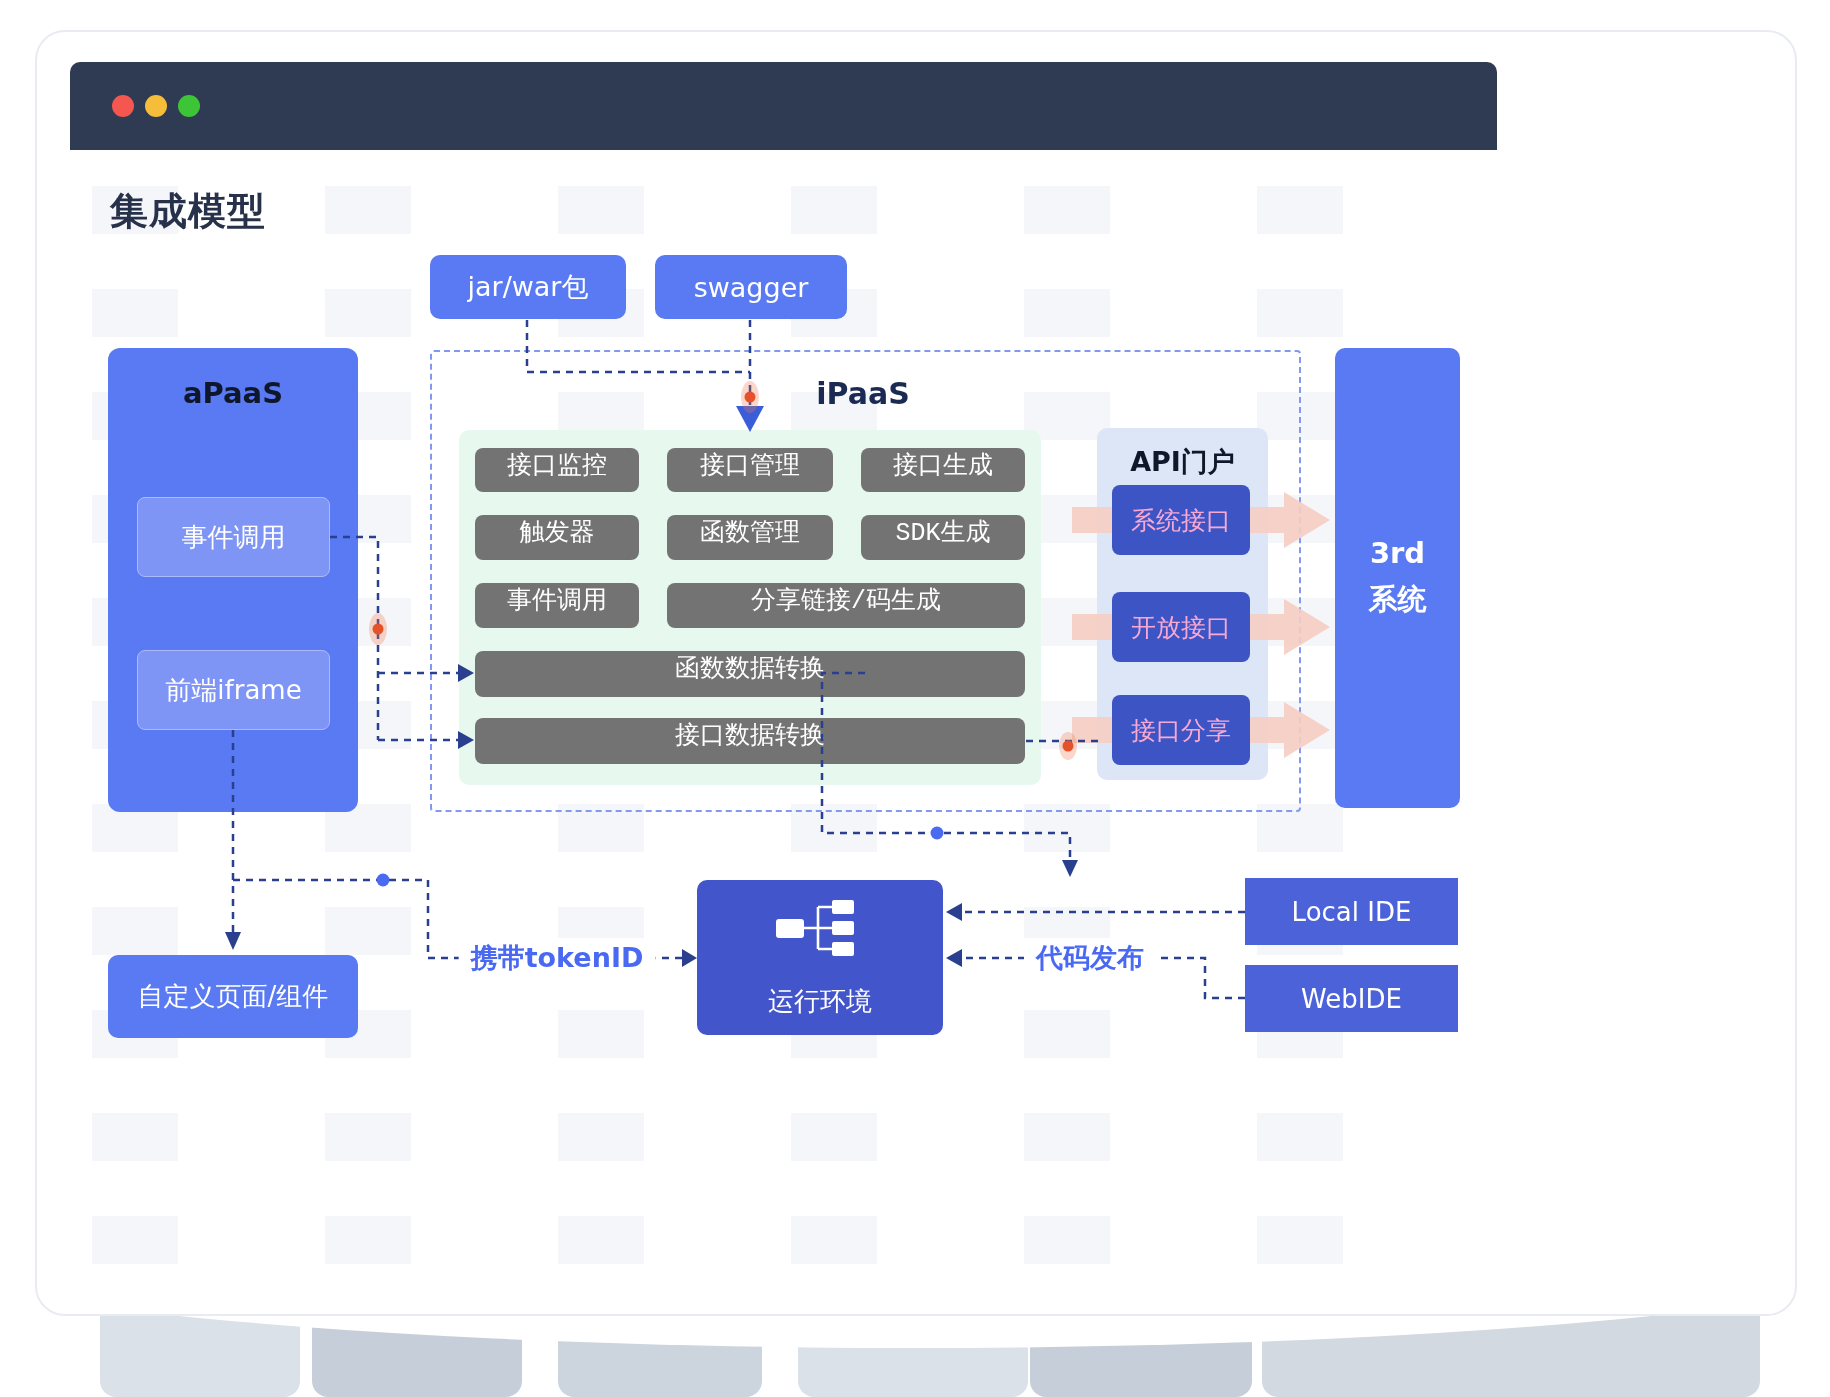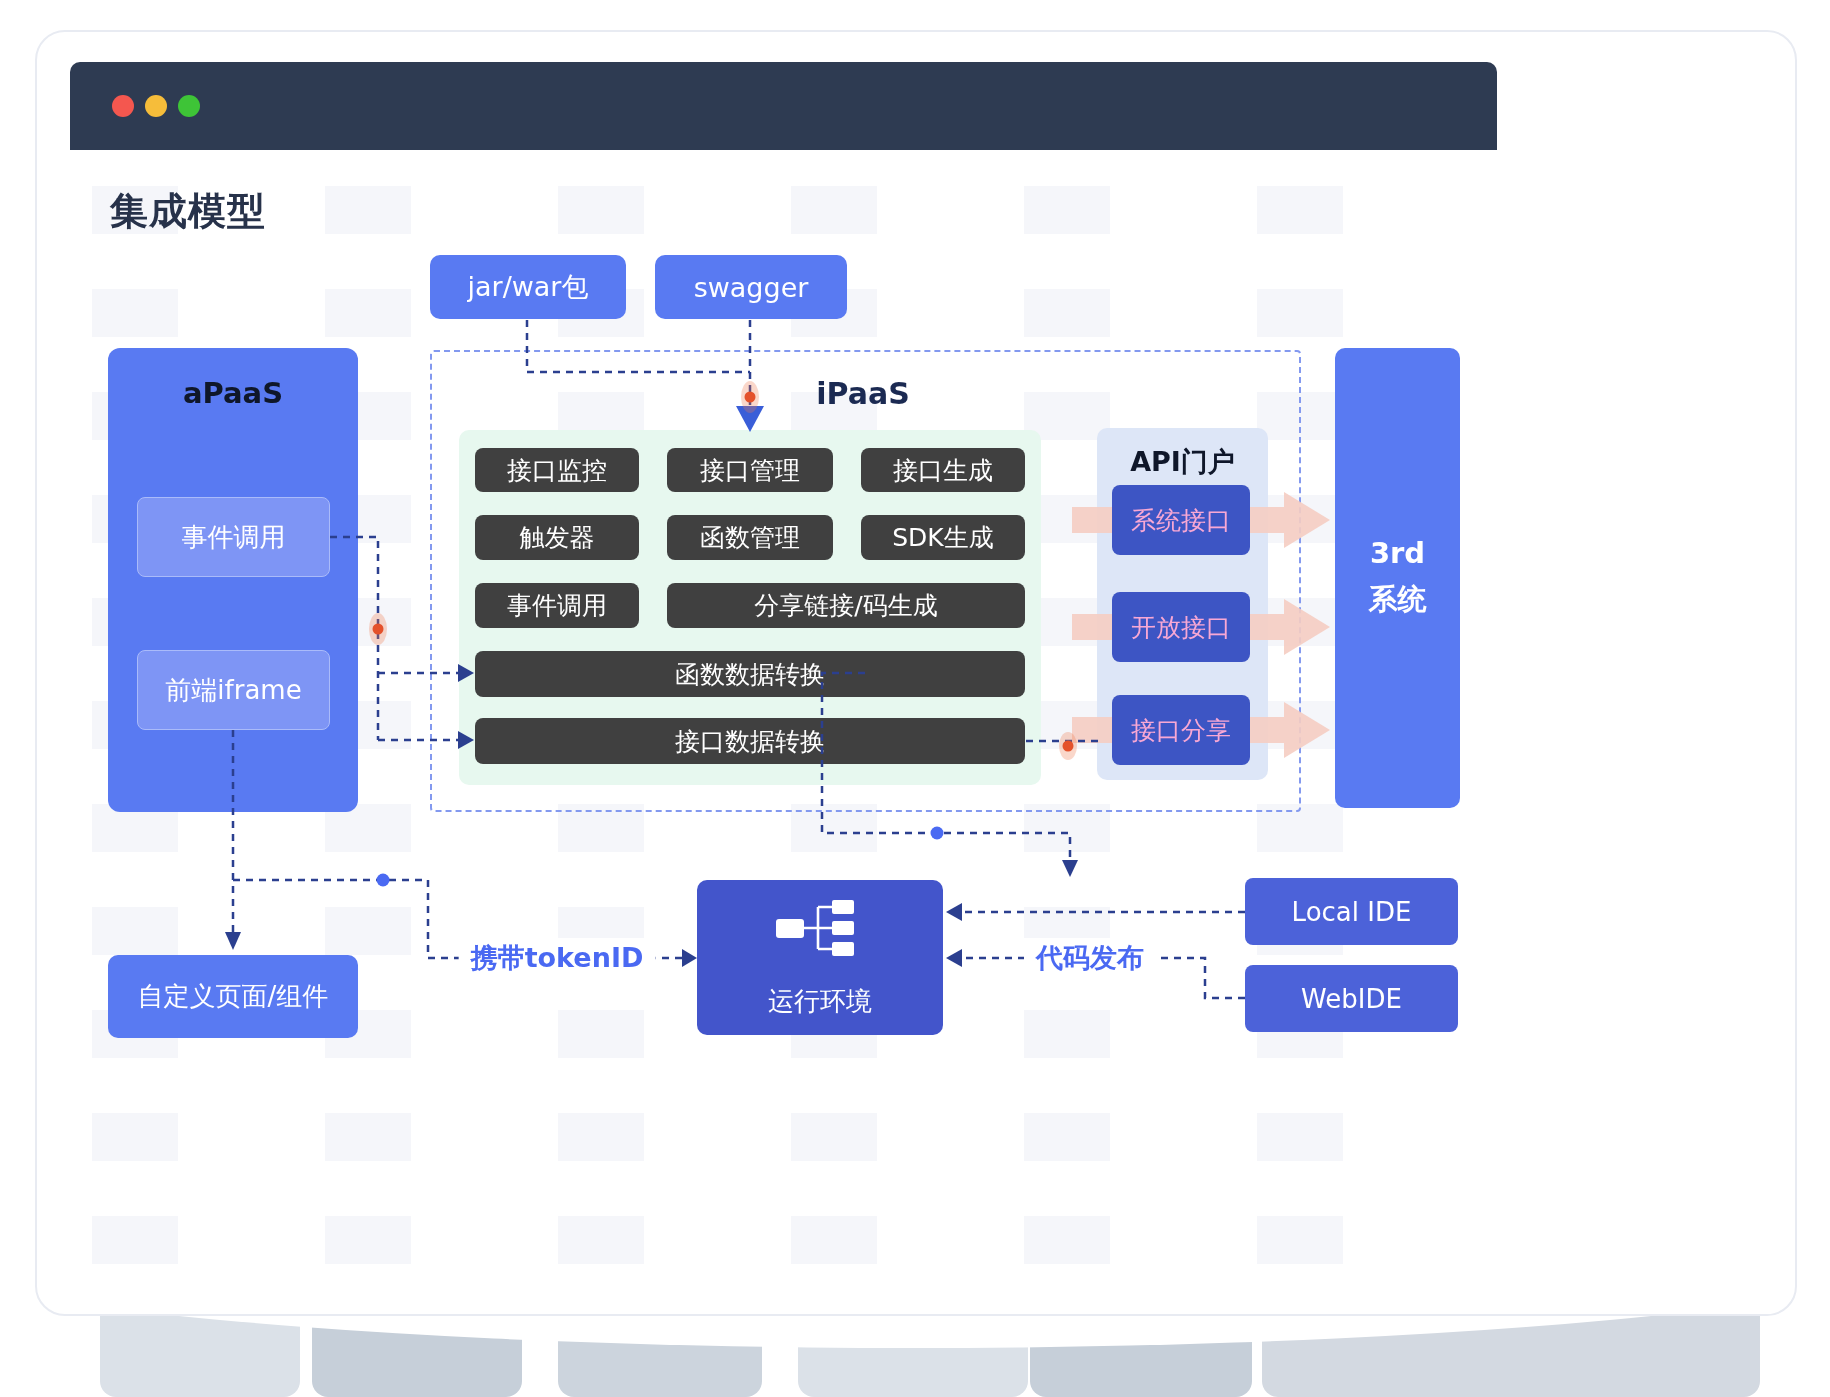--- a/index.html
+++ b/index.html
@@ -44,42 +44,42 @@
   .panel-apaas-title{position:absolute;top:28px;width:100%;text-align:center;color:#0f172a;
     font-size:29px;font-weight:bold;}
 
   .ipaas-region{position:absolute;left:430px;top:350px;width:867px;height:458px;
     border:2px dashed #8399ef;border-radius:4px;z-index:4;}
   .ipaas-title{position:absolute;left:863px;top:376px;transform:translateX(-50%);
     font-size:30px;font-weight:bold;color:#1b2a52;z-index:6;}
 
   .green-panel{position:absolute;left:459px;top:430px;width:582px;height:355px;background:#e7f8ef;
     border-radius:10px;z-index:5;}
-  .green-btn{position:absolute;background:#404040;border-radius:8px;color:#fff;font-size:25px;
-    display:flex;align-items:center;justify-content:center;}
+  .green-btn{position:absolute;background:#737373;border-radius:8px;color:#fff;font-size:25px;
+    display:flex;justify-content:center;font-family:Liberation Mono, monospace;}
 
   .portal{position:absolute;left:1097px;top:428px;width:171px;height:352px;background:#dde6f7;
     border-radius:10px;z-index:5;}
   .portal-title{position:absolute;top:16px;width:100%;text-align:center;font-size:27px;
     font-weight:bold;color:#0f172a;}
   .portal-btn{position:absolute;left:15px;width:138px;height:70px;background:#3d55c4;border-radius:8px;
     color:#f9a8d4;font-size:25px;display:flex;align-items:center;justify-content:center;z-index:2;}
   .pink-shaft{position:absolute;width:212px;height:26px;background:#f5cdc2;opacity:.9;z-index:1;}
   .pink-head{position:absolute;width:0;height:0;border-top:28px solid transparent;
     border-bottom:28px solid transparent;border-left:46px solid #f5cdc2;opacity:.9;z-index:1;}
 
   .third{position:absolute;left:1335px;top:348px;width:125px;height:460px;background:#597af2;
     border-radius:10px;z-index:5;display:flex;flex-direction:column;align-items:center;
     justify-content:center;gap:10px;color:#fff;font-size:29px;font-weight:bold;}
 
   .runtime{position:absolute;left:697px;top:880px;width:246px;height:155px;background:#4355cb;
     border-radius:10px;z-index:5;display:flex;flex-direction:column;align-items:center;
     justify-content:center;gap:25px;color:#fff;font-size:26px;}
 
-  .ide{background:#4c62d9;border-radius:8px;font-size:26px;}
+  .ide{background:#4c62d9;border-radius:0;font-size:26px;}
 
   .connectors{position:absolute;left:0;top:0;z-index:10;pointer-events:none;}
 
   .flow-label{position:absolute;transform:translate(-50%,-50%);font-size:27px;font-weight:bold;
     color:#4a69f2;background:#fff;padding:2px 12px;z-index:11;white-space:nowrap;}
 </style>
 </head>
 <body>
 
 <div class="page">

